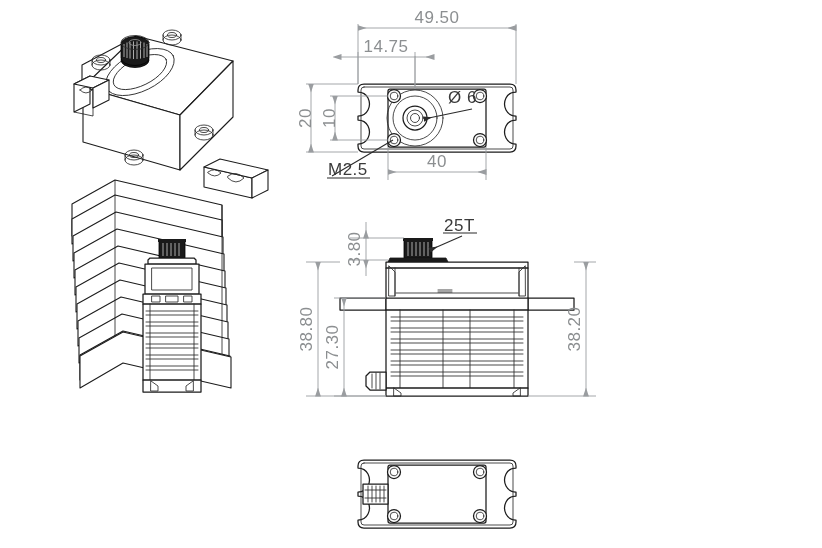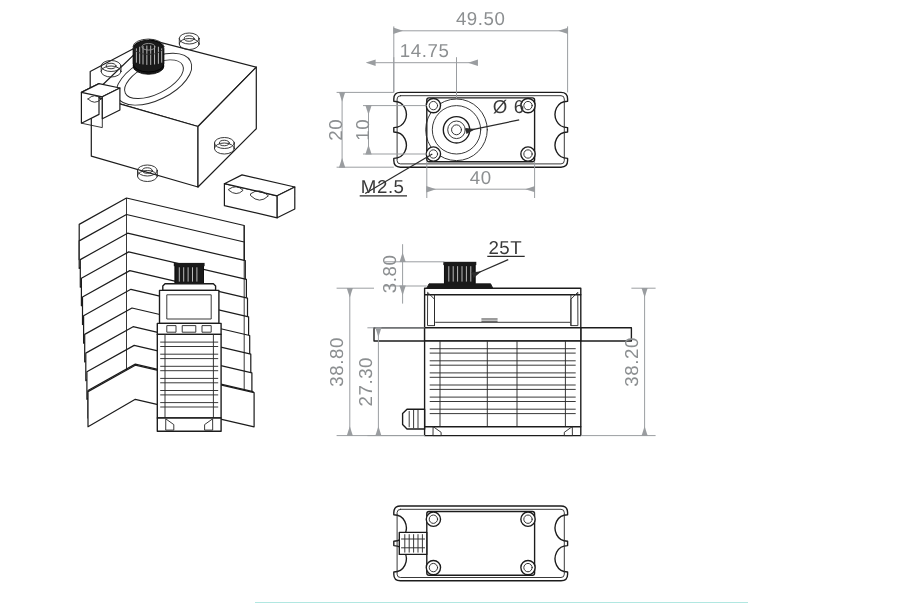--- a/index.html
+++ b/index.html
@@ -8,21 +8,21 @@
     padding: 0;
     background: #ffffff;
   }
   body {
     font-family: "Liberation Sans", sans-serif;
   }
   #sheet {
     position: relative;
     width: 680px;
     height: 548px;
-    background: #14b8a6;
+    background: #fef9c3;
     overflow: hidden;
   }
   #sheet svg {
     display: block;
   }
   text {
     font-family: "Liberation Sans", sans-serif;
     fill: #8c8f91;
   }
   .dimtext {

